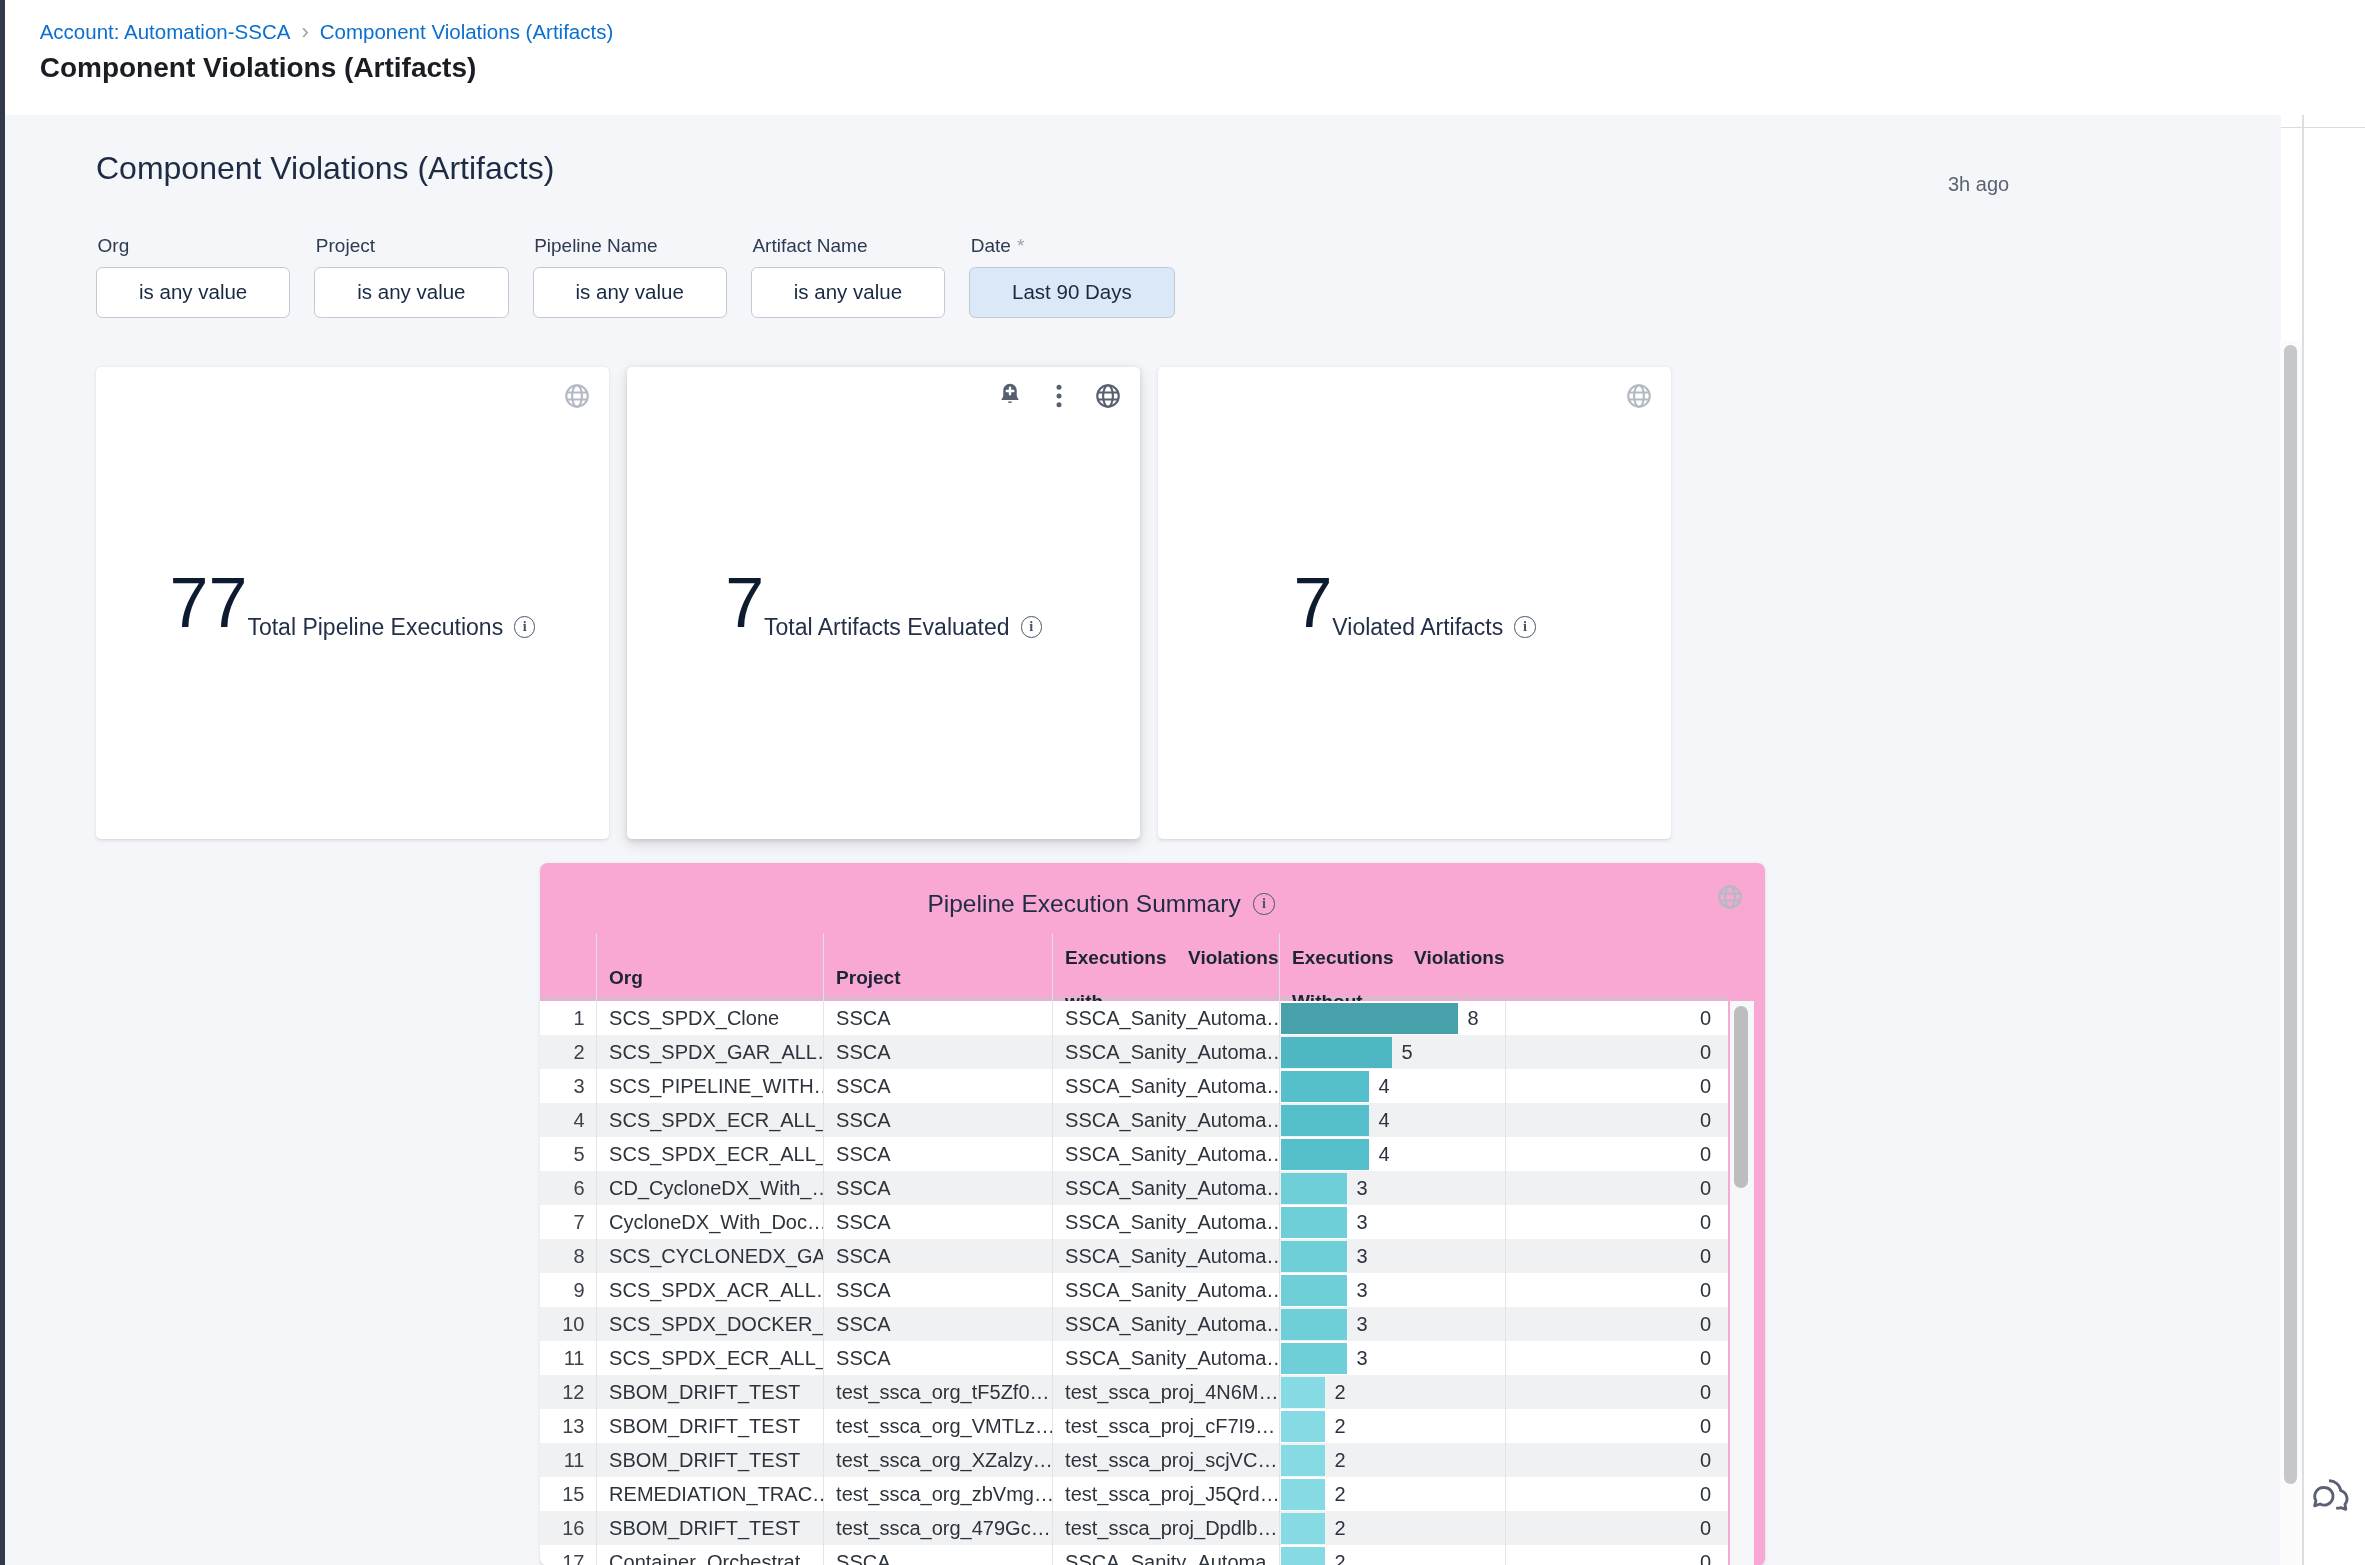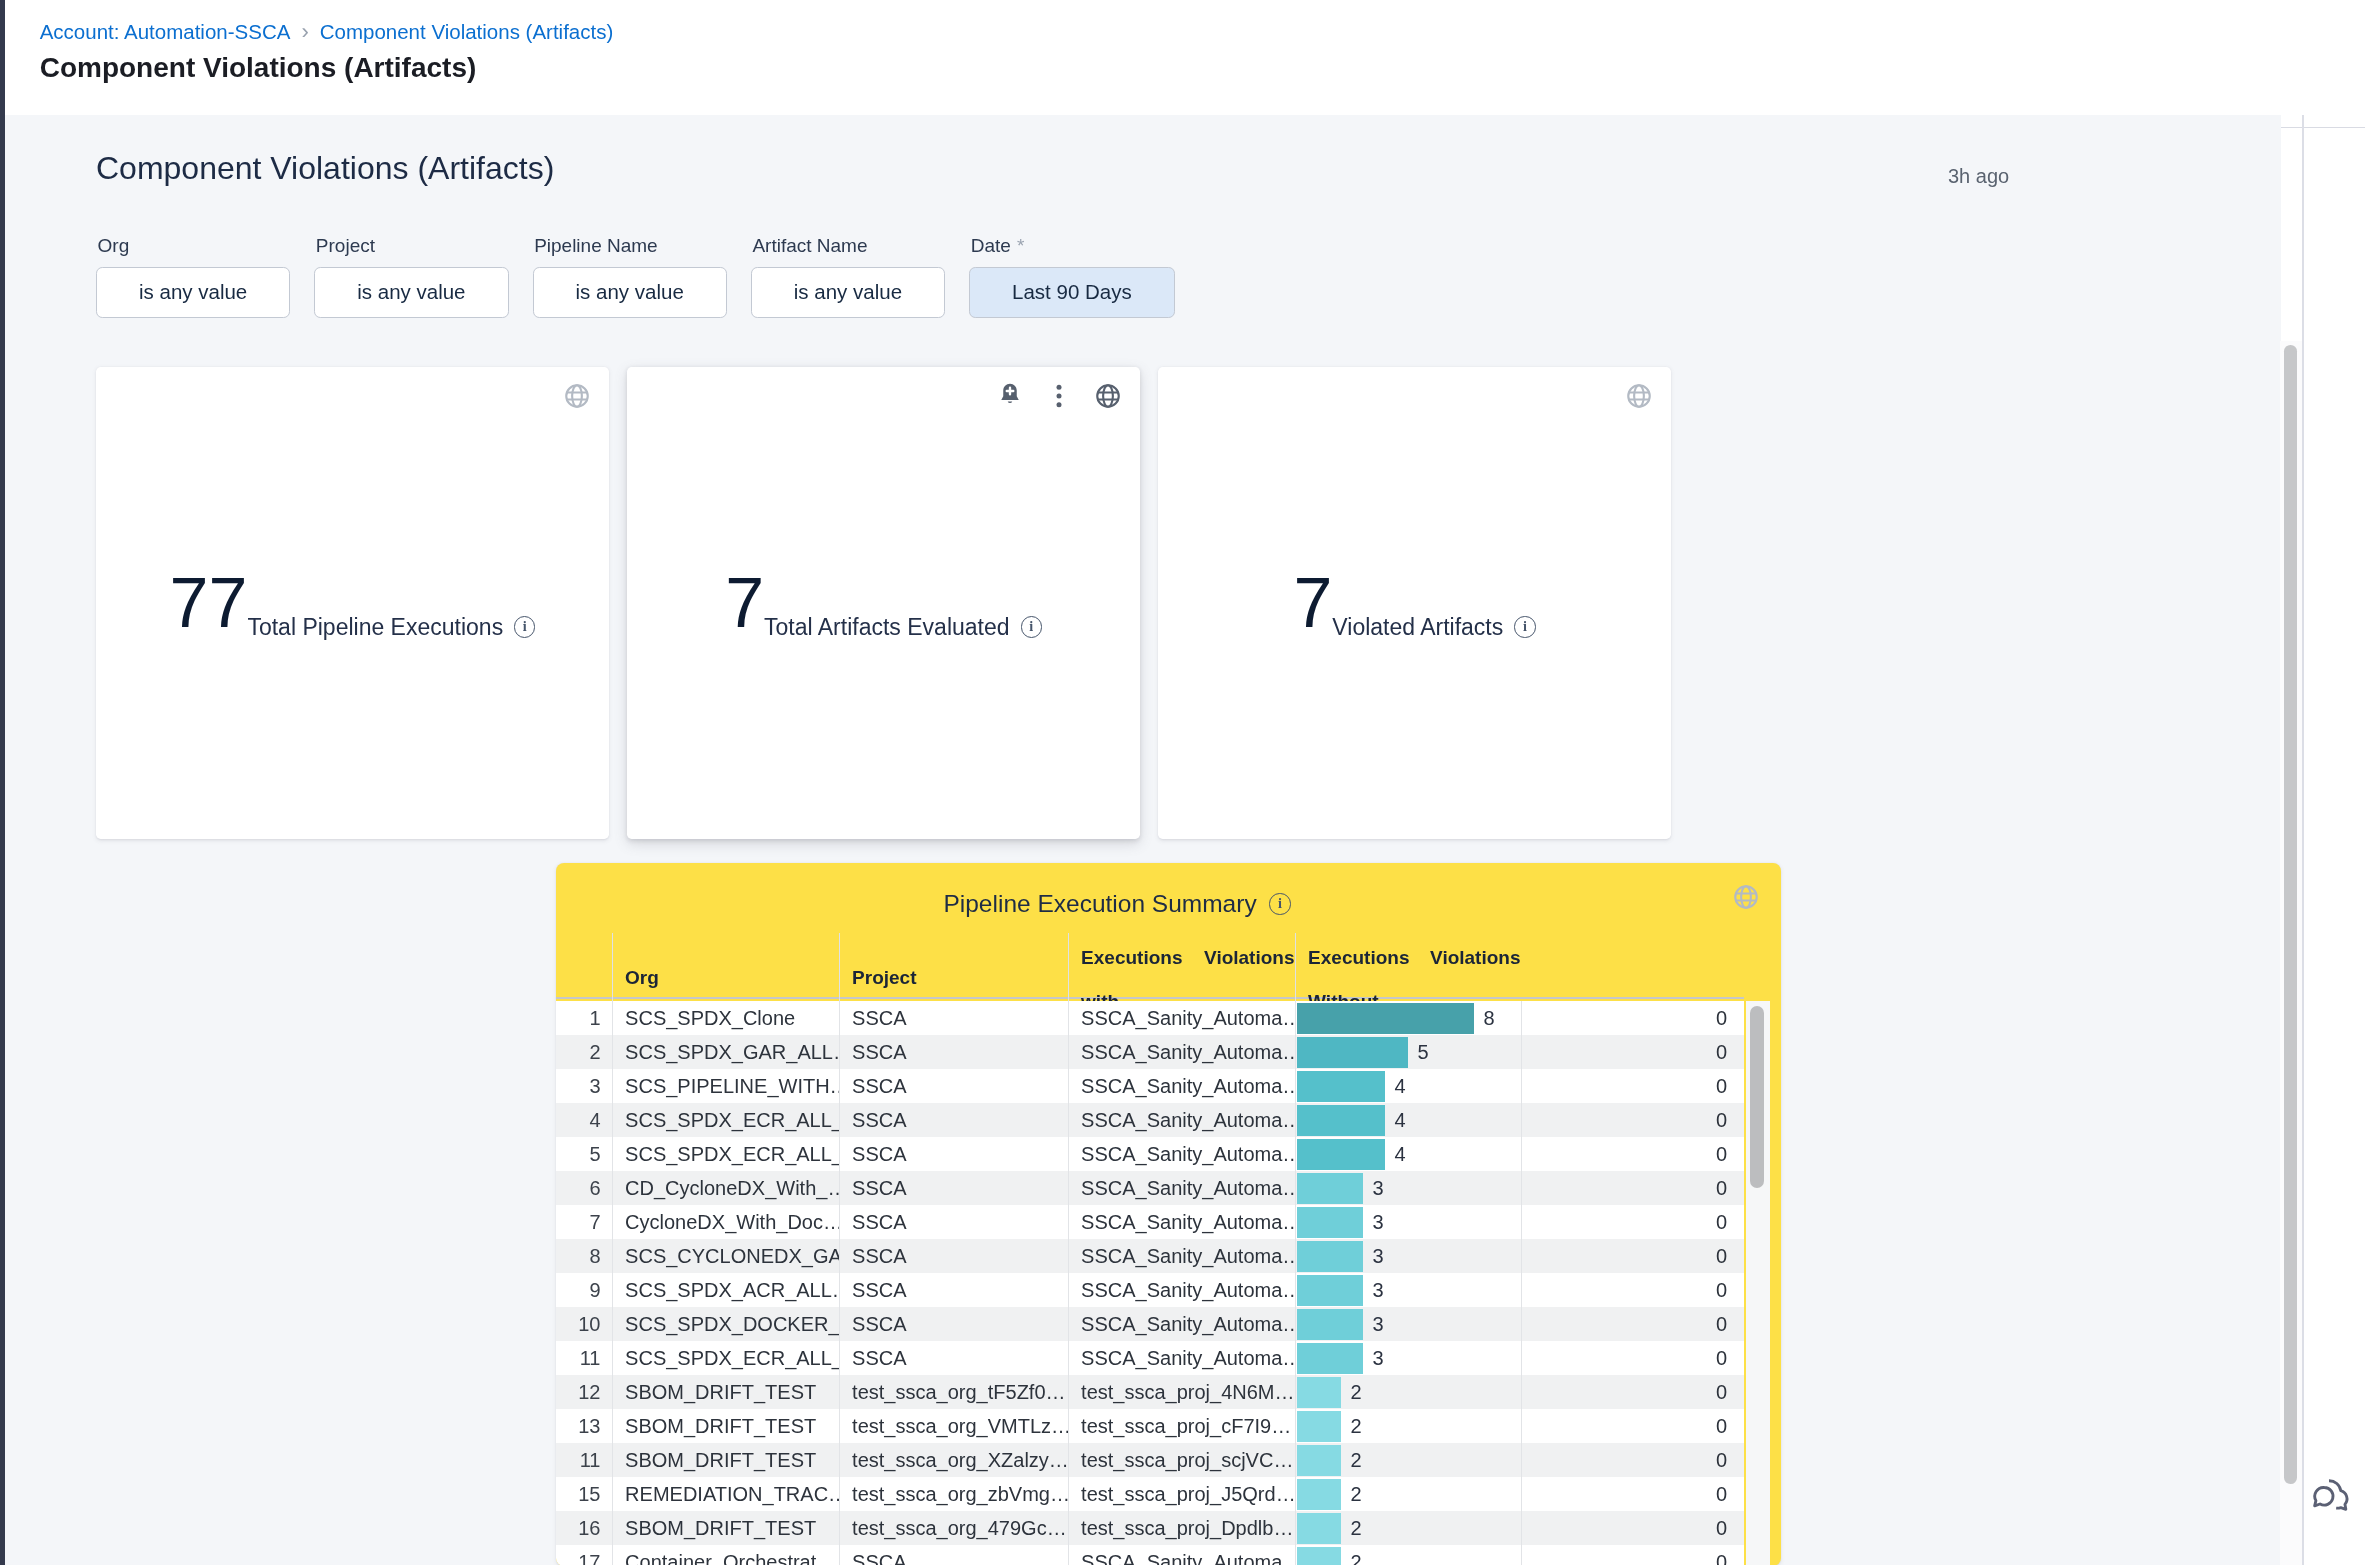--- a/index.html
+++ b/index.html
@@ -19,21 +19,21 @@
   .breadcrumb a{color:#0b6fd0;text-decoration:none;cursor:pointer}
   .crumb-sep{color:#98a1ae;font-size:22px}
   .page-title{left:35px;top:52px;font-size:28px;font-weight:700;color:#1b1d24}
 
   
   .dash-bg{left:4.7px;top:115px;width:2276px;height:1451px;background:#f4f6f9}
   .dash-right-border{left:2302px;top:115px;width:1.6px;height:1451px;background:#dcdee6}
 
   .dash-title{left:96px;top:150px;font-size:32px;font-weight:400;color:#1d2b45}
 
-  .dash-controls{left:1948px;top:154px;display:flex;align-items:center;gap:33px;height:44px}
+  .dash-controls{left:1948px;top:162px;display:flex;align-items:center;gap:33px;height:44px}
   .refreshed{font-size:20px;color:#5a6370}
   .ctl-icon{width:32px;height:32px;color:#444c59;cursor:pointer;display:inline-flex}
   .ctl-icon svg{width:100%;height:100%}
 
   
   .filters{left:96px;top:235px;display:flex;gap:24px}
   .filter{display:flex;flex-direction:column}
   .filter-label{font-size:19px;color:#2d3a50;margin-bottom:9.5px;margin-left:1.6px}
   .req-star{color:#9aa3b0;margin-left:6.3px}
   .filter-btn{height:51px;padding:0 42px;display:flex;align-items:center;justify-content:center;
@@ -57,21 +57,21 @@
 
   .info-i{width:21.3px;height:21.3px;min-width:21.3px;border:1.6px solid #45546a;border-radius:50%;
     display:inline-flex;align-items:center;justify-content:center;color:#45546a;box-sizing:border-box}
   .info-i::after{content:"i";font-size:14.2px;font-weight:700;font-family:"Liberation Serif",serif}
 
   
   .main-track{left:2280px;top:341px;width:22px;height:1225px;background:#fbfbfc}
   .main-thumb{left:2284px;top:345px;width:12.6px;height:1139px;background:#c6c7c9;border-radius:6.3px;cursor:pointer}
 
   
-  .table-card{left:556px;top:863px;width:1225px;height:703px;background:#fde047;border-radius:8px;overflow:hidden;
+  .table-card{left:540px;top:863px;width:1225px;height:703px;background:#f9a8d4;border-radius:8px;overflow:hidden;
     box-shadow:0 0.8px 1.6px rgba(40,41,61,.06),0 1.6px 4.7px rgba(96,97,112,.12)}
   .card-globe{position:absolute;top:19px;right:20.5px;width:30px;height:30px;color:#b3bac4;cursor:pointer}
   .card-globe svg{width:100%;height:100%}
   .tbl-title-row{position:absolute;top:27px;left:0;width:1122px;display:flex;align-items:center;justify-content:center;gap:12.6px}
   .tbl-title{font-size:24.5px;color:#1e2c45}
 
   .tbl-header{position:absolute;top:70px;left:0;width:1188px;padding-left:9.5px;box-sizing:border-box;height:66px;
     display:grid;grid-template-columns:46px 227px 229px 227px 226px 224px;
     border-bottom:2.4px solid #c5c7ca;font-size:19px;font-weight:700;color:#1b2537}
   .hcell{border-left:0.8px solid #dfe1e5;padding-left:12.6px;box-sizing:border-box;display:flex;align-items:center}

